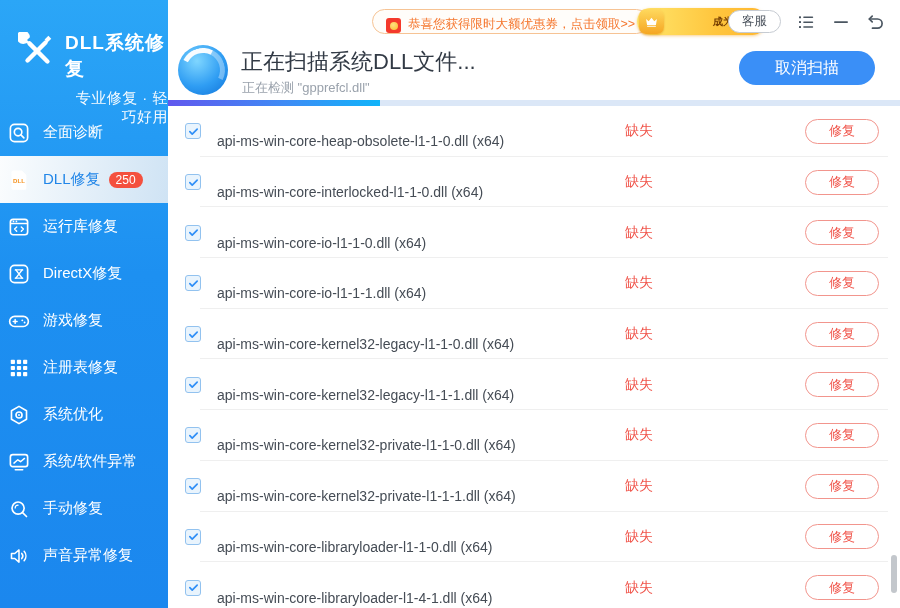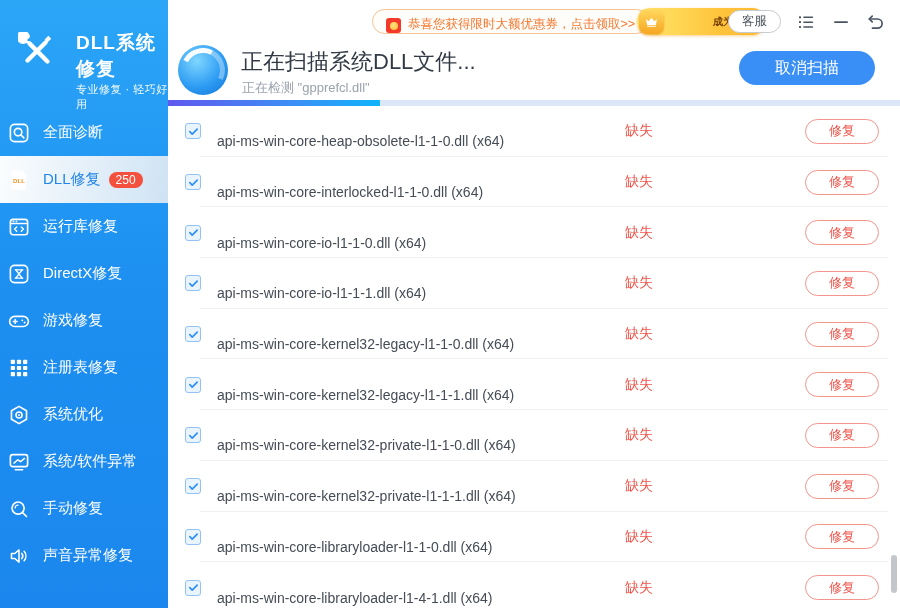--- a/index.html
+++ b/index.html
@@ -4,24 +4,24 @@
 <style>
   * { margin:0; padding:0; box-sizing:border-box; }
   html,body { background:#e9edf2; }
   body { font-family:"Liberation Sans","DejaVu Sans",sans-serif; }
   .app { position:relative; width:900px; height:608px; background:#fff; overflow:hidden;
          box-shadow: inset 0 0 0 1px #d5dbe2; }
 
   
   .sidebar { position:absolute; left:0; top:0; width:168px; height:608px;
              background:linear-gradient(180deg,#2ba6f7 0%, #1d90f1 45%, #1b87ee 100%); }
-  .brand { display:flex; align-items:flex-start; padding:30px 0 0 18px; gap:20px; }
+  .brand { display:flex; align-items:flex-start; padding:30px 0 0 18px; gap:9px; }
   .brand-icon { width:38px; height:38px; flex:0 0 auto; margin-top:2px; }
   .brand-title { color:#fff; font-size:19px; font-weight:bold; letter-spacing:1px; }
-  .brand-sub { color:rgba(255,255,255,.95); font-size:11px; letter-spacing:.5px; }
+  .brand-sub { color:rgba(255,255,255,.95); font-size:15px; margin-top:7px; letter-spacing:.5px;text-align:right; }
   .nav { position:absolute; top:109px; left:0; right:0; }
   .nav-item { height:47px; display:flex; align-items:center; padding-left:8px;
               color:#fff; font-size:15px; cursor:pointer; }
   .nav-icon { width:22px; height:22px; margin-right:13px; display:inline-flex; }
   .nav-icon svg { width:100%; height:100%; }
   .nav-item.active { background:linear-gradient(100deg,#fbfdfe 0%, #cfe3f4 100%);
                      color:#2186e8; }
   .nav-badge { margin-left:8px; background:#f4503e; color:#fff; font-size:12px;
                border-radius:9px; padding:2px 7px; line-height:1; }
 

